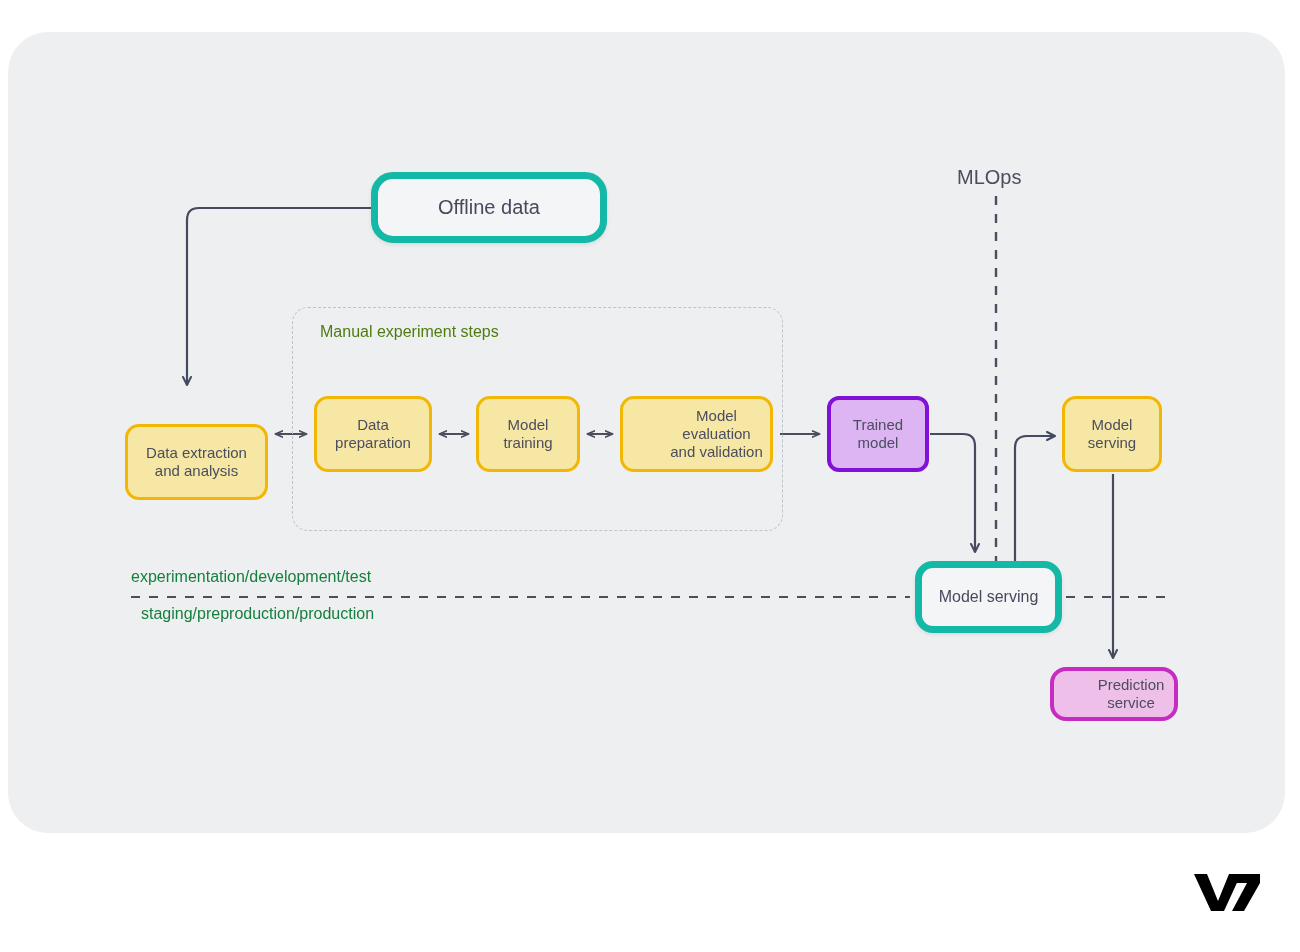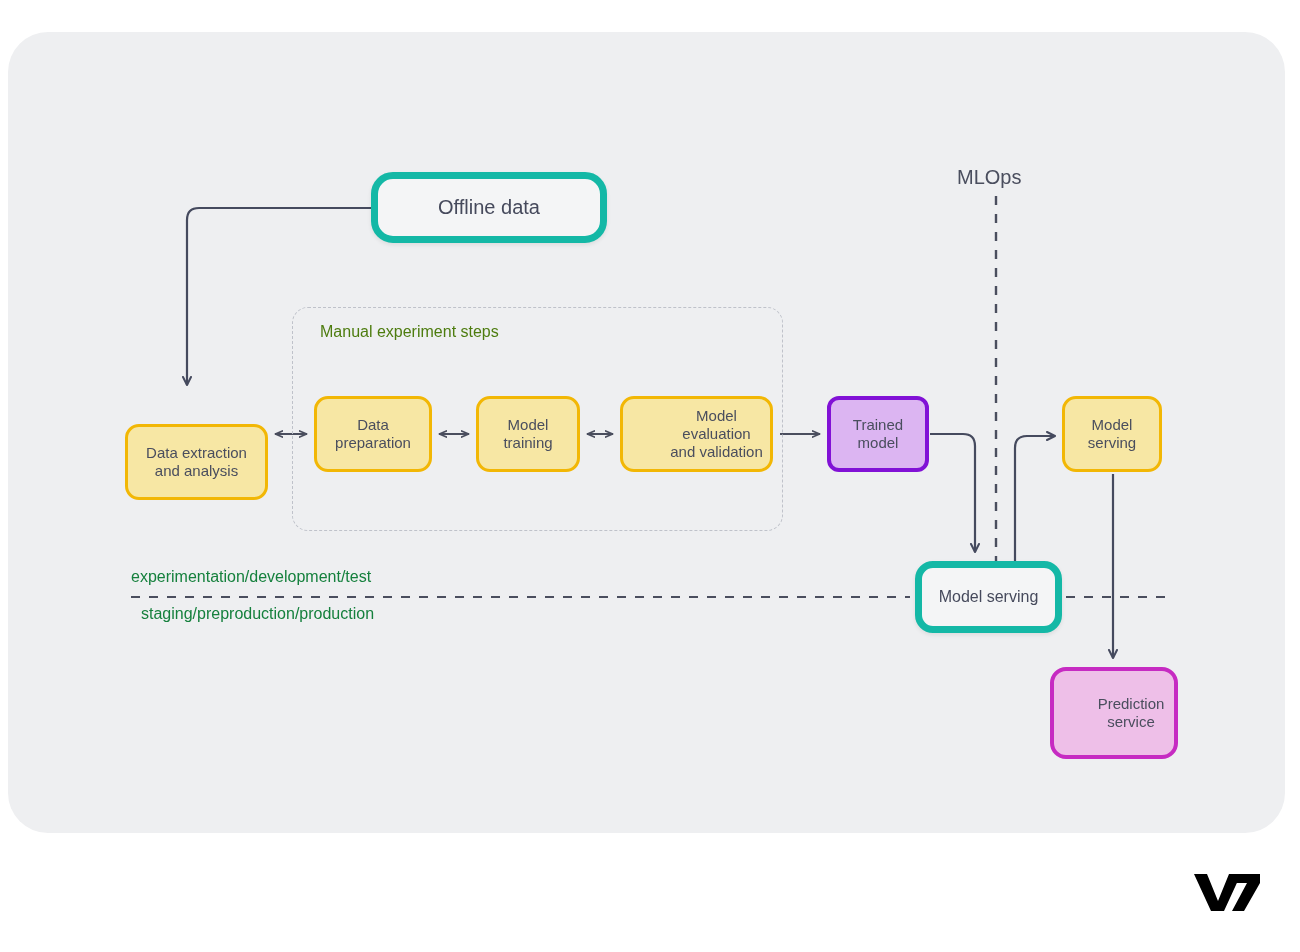--- a/index.html
+++ b/index.html
@@ -75,21 +75,21 @@
     left: 915px; top: 561px; width: 147px; height: 72px;
     font-size: 16px;
     box-shadow: 0 2px 4px rgba(0,0,0,0.08);
   }
   #node-data-extraction { left: 125px; top: 396px; width: 143px; height: 76px; margin-top: 28px; }
   #node-data-preparation { left: 314px; top: 396px; width: 118px; height: 76px; }
   #node-model-training { left: 476px; top: 396px; width: 104px; height: 76px; }
   #node-model-evaluation { left: 620px; top: 396px; width: 153px; height: 76px; padding-left: 40px; }
   #node-trained-model { left: 827px; top: 396px; width: 102px; height: 76px; }
   #node-model-serving { left: 1062px; top: 396px; width: 100px; height: 76px; }
-  #node-prediction-service { left: 1050px; top: 667px; width: 128px; height: 92px; padding-left: 34px; }
+  #node-prediction-service { left: 1050px; top: 667px; width: 128px; height: 54px; padding-left: 34px; }
 
   #group-manual-steps {
     position: absolute;
     left: 292px; top: 307px;
     width: 491px; height: 224px;
     border: 1.5px dashed #bfc2ca;
     border-radius: 16px;
     box-sizing: border-box;
   }
   #group-manual-steps-label {

